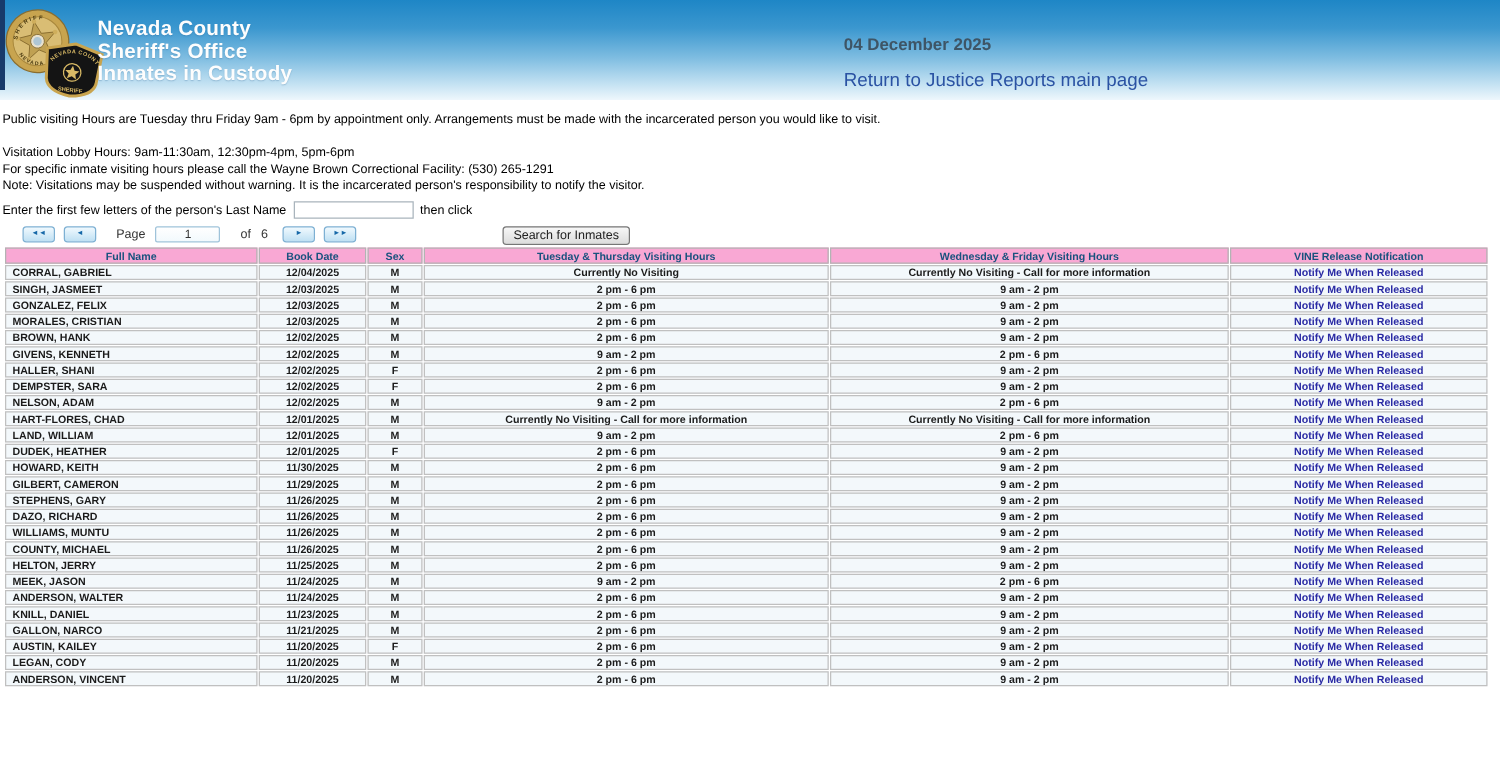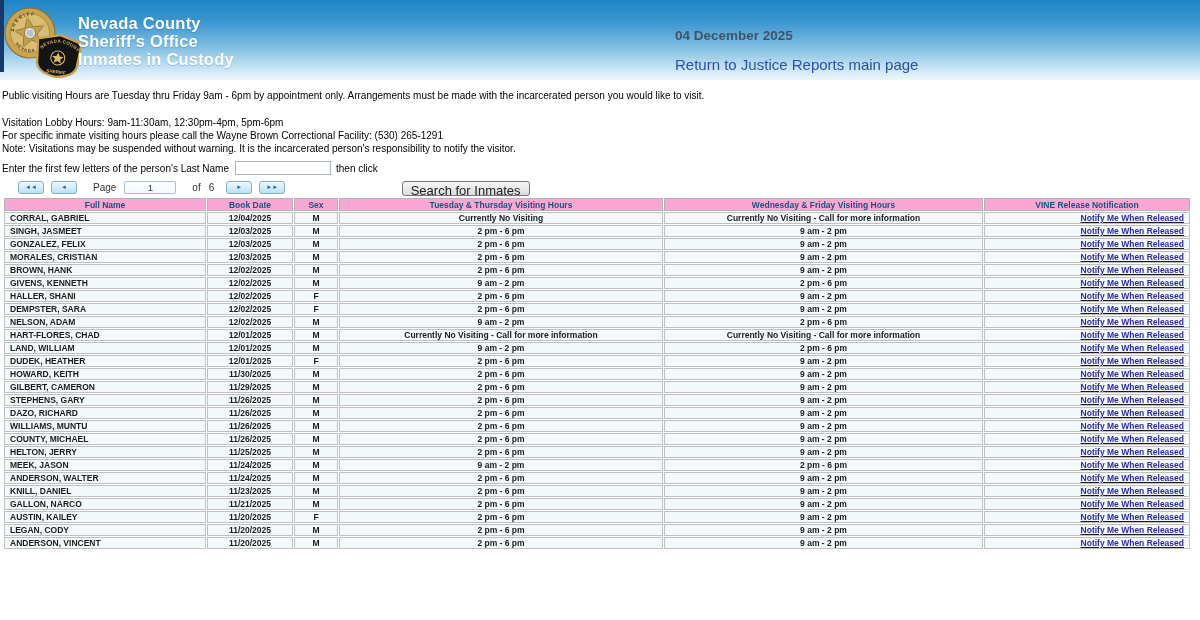--- a/index.html
+++ b/index.html
@@ -22,21 +22,21 @@
   
   .content { padding:0 0 0 2px; }
   .p1 { margin-top:9px; font-size:10px; color:#000; line-height:13px; }
   .p2 { margin-top:14px; font-size:10px; color:#000; line-height:13px; }
 
   
   .search-row { margin-top:4px; font-size:10px; color:#000; height:18px; display:flex; align-items:center; }
   .search-input { width:96px; height:14px; margin:0 5px 0 6px; border:1px solid #a9b4bc;
                   font-size:9px; padding:0 3px; background:#fff; }
   .then-click { margin-right:24px; }
-  .search-btn { font-size:13px; color:#222; padding:1px 8px; height:15px;
+  .search-btn { font-size:10px; color:#222; padding:1px 8px; height:15px;
                 border:1px solid #767676; border-radius:3px;
                 background:linear-gradient(#f7f7f7,#dcdcdc); cursor:pointer;margin-top:40px; }
 
   
   .pager { margin:4px 0 0 16px; display:flex; align-items:center; font-size:10px; color:#333; }
   .pg-btn { width:26px; height:13px; border:1px solid #7db0d3; border-radius:3px;
             background:linear-gradient(#f0f9fe,#bfe0f3); color:#1668a8;
             font-size:6px; line-height:11px; text-align:center; font-weight:bold;
             cursor:pointer; padding:0; }
   .pg-btn + .pg-btn { margin-left:7px; }
@@ -50,21 +50,21 @@
   
   table.roster { margin:3px 0 0 1px; width:1181px; table-layout:fixed;
                  border-collapse:separate; border-spacing:1px; font-size:8.5px; }
   .roster th { background:#f9a8d4; color:#19527e; font-weight:bold;
                border:1px solid #b3b3b3; height:13px; padding:0 2px; text-align:center; }
   .roster td { background:#f3f8fb; border:1px solid #c0c0c0; height:12px;
                padding:0 5px; font-weight:bold; color:#1b1b1b; white-space:nowrap;
                overflow:hidden; }
   .roster td.c-name { text-align:left; }
   .roster td.c-center { text-align:center; }
-  .roster td.c-vine { text-align:right;text-decoration:underline; }
+  .roster td.c-vine { text-align:center; }
   .vine-link { color:#2a2aa4; text-decoration:none; cursor:pointer; font-weight:bold; }
 </style>
 </head>
 <body>
 
 <div class="banner">
   <div class="edge-strip"></div>
 
   <div class="logo-wrap">
     <svg width="80" height="76" viewBox="0 0 80 76">

